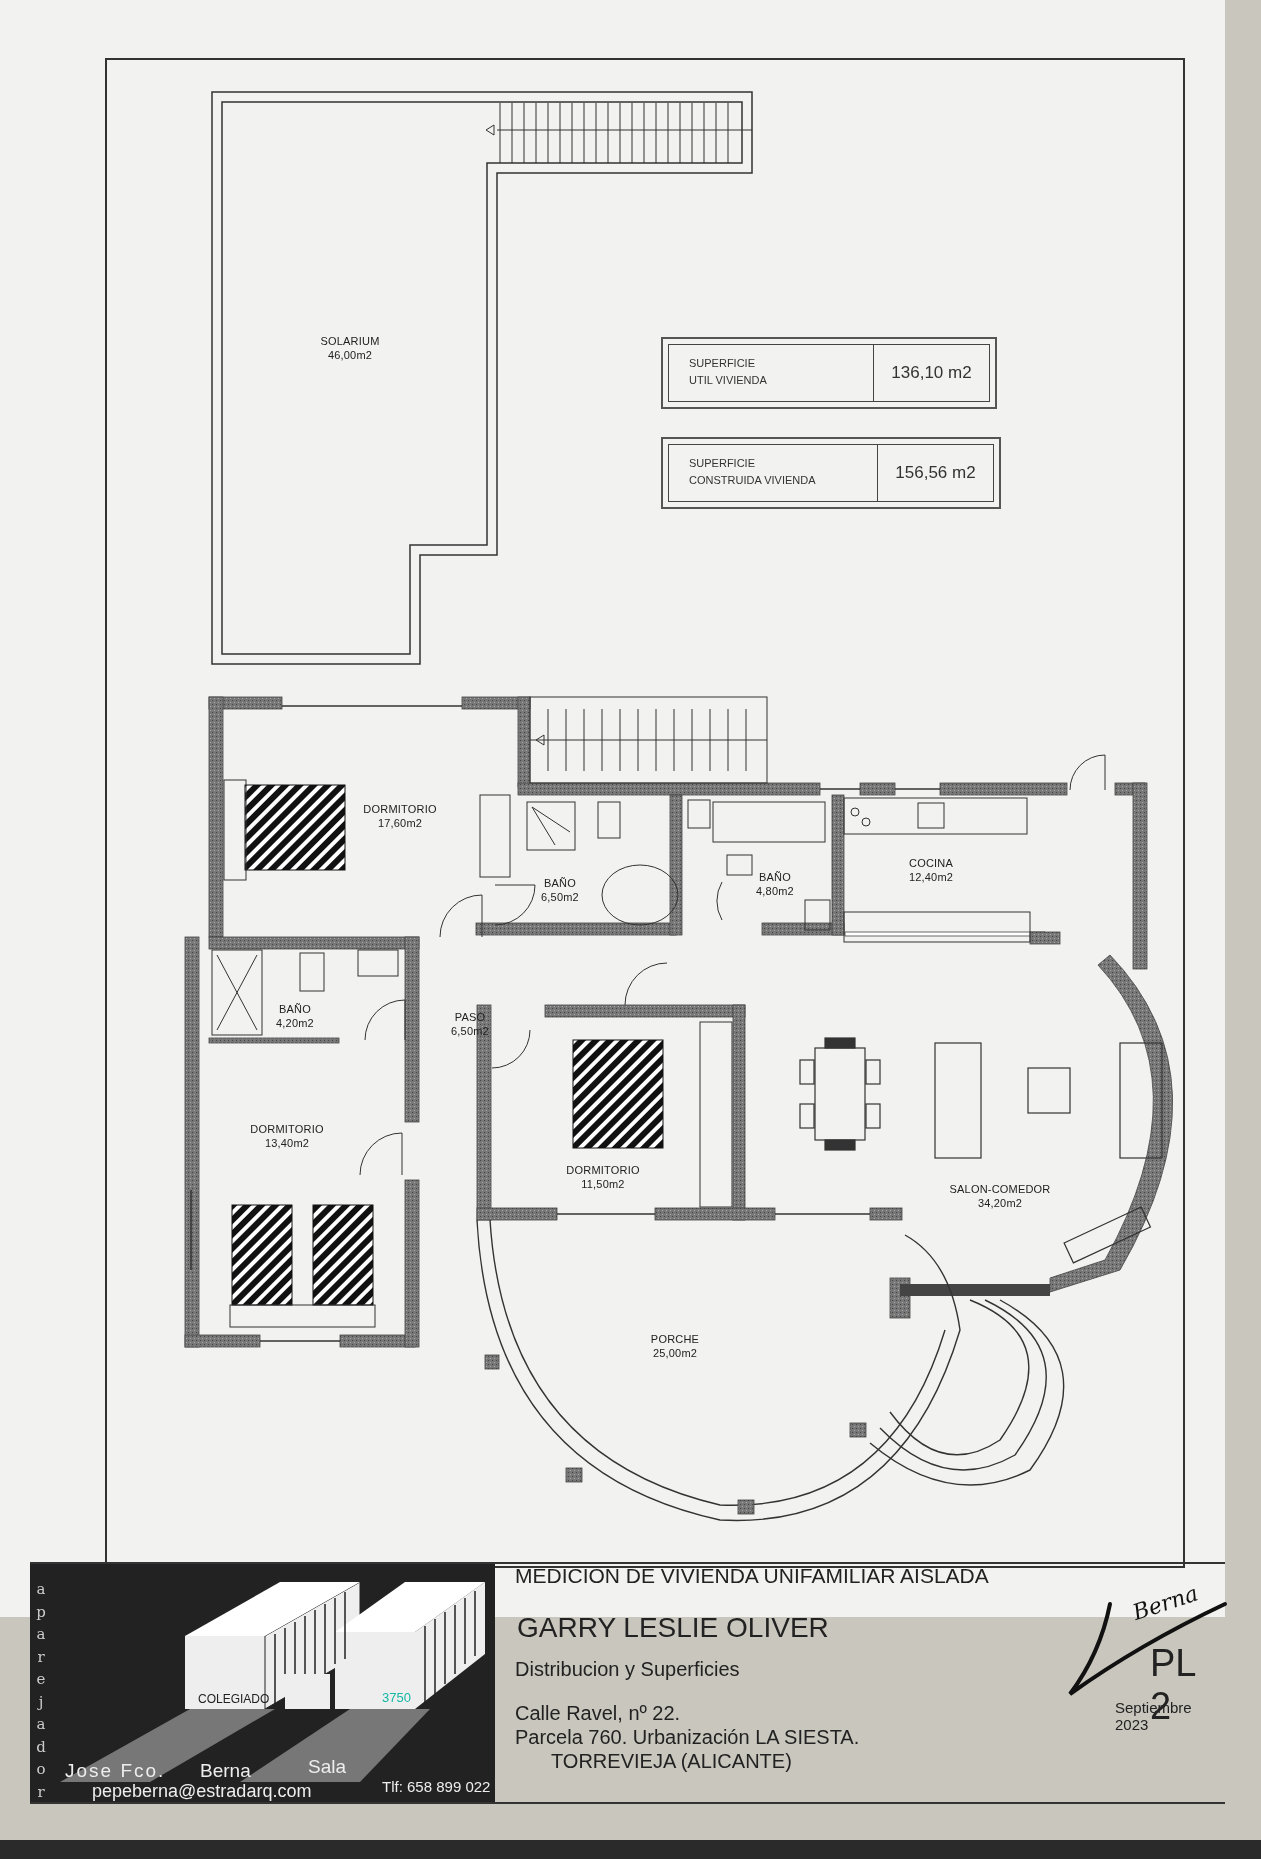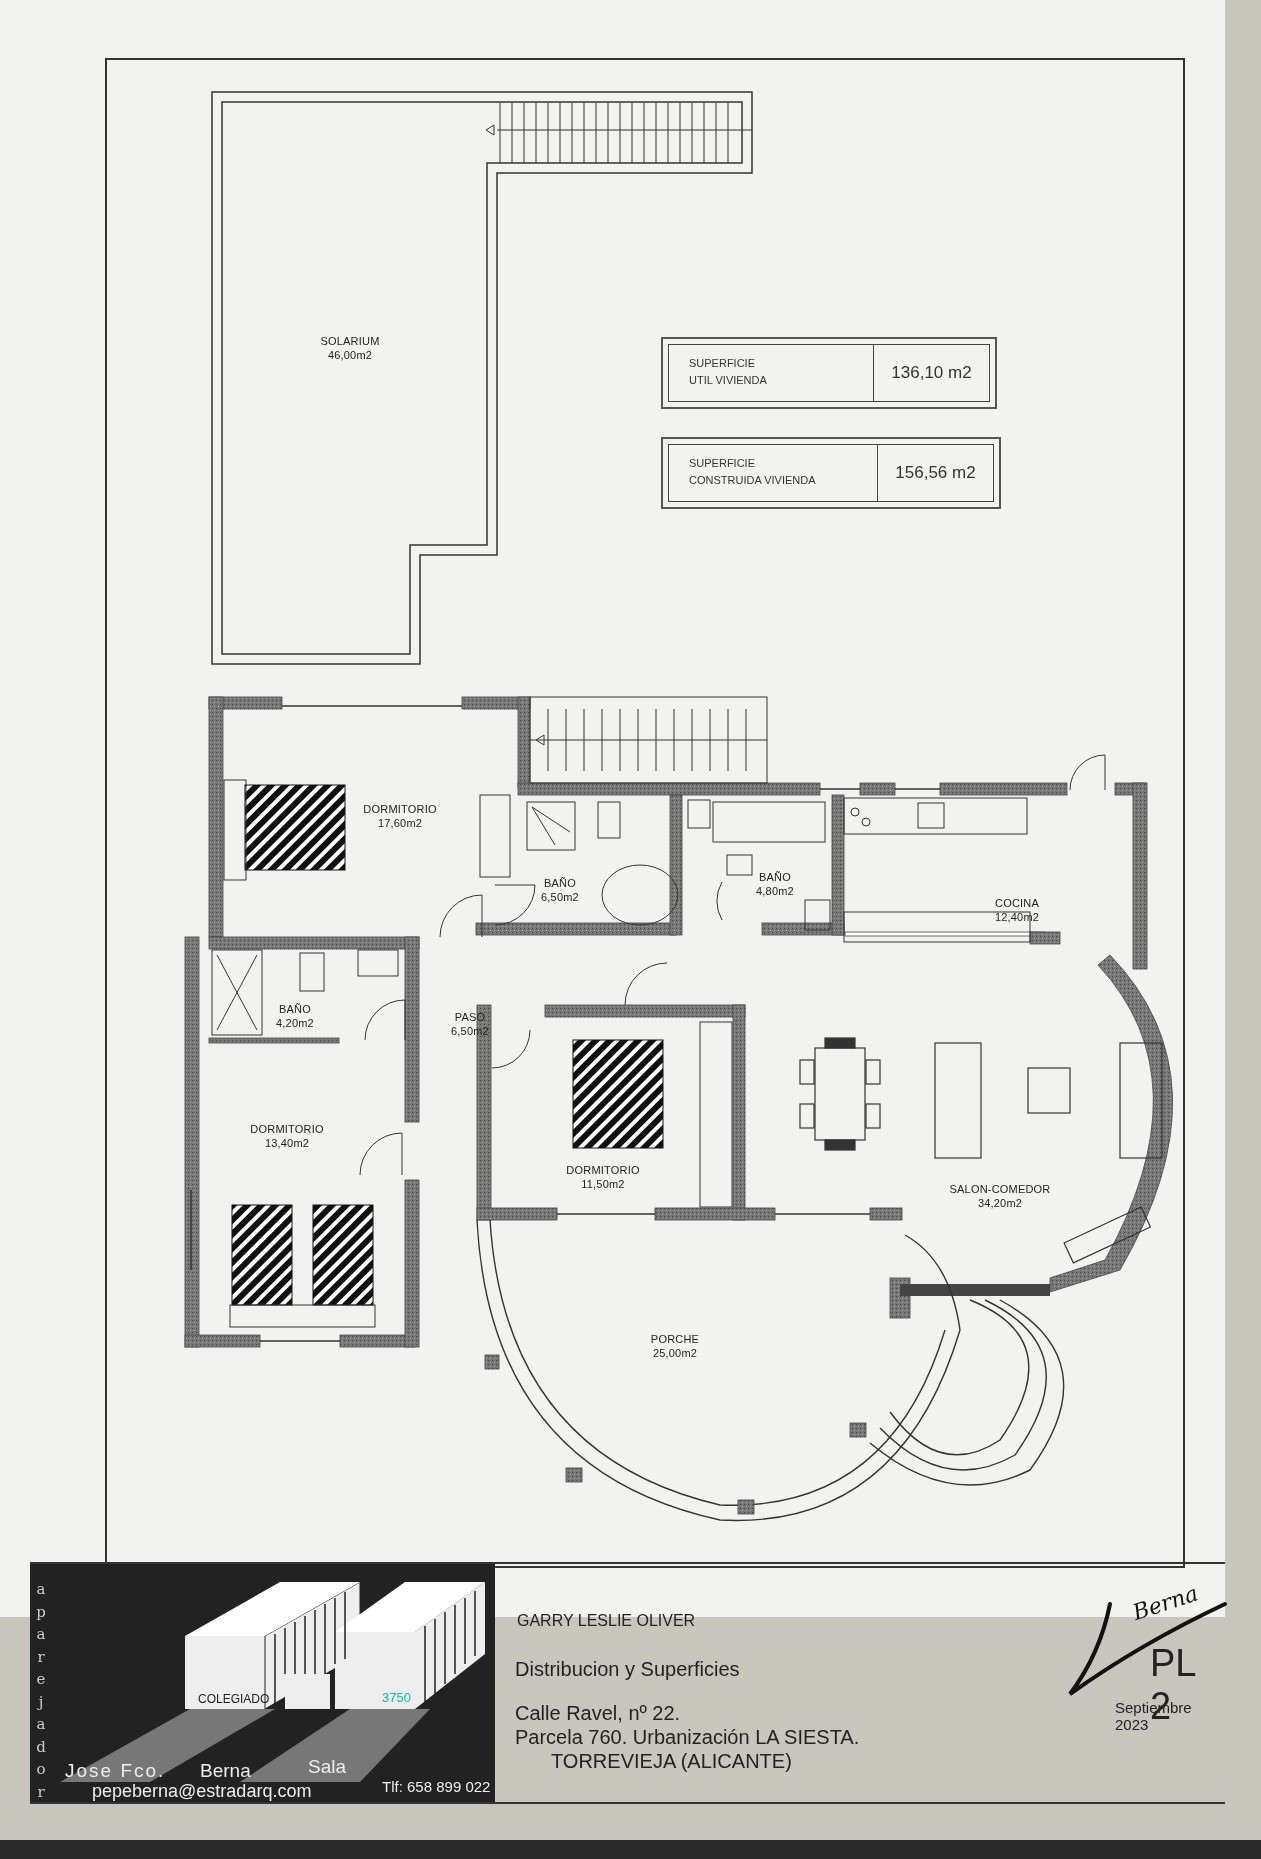--- a/index.html
+++ b/index.html
@@ -247,21 +247,21 @@
     <div>17,60m2</div>
   </div>
   <div class="room-label" style="left:530px;top:876px;width:60px;">
     <div>BAÑO</div>
     <div>6,50m2</div>
   </div>
   <div class="room-label" style="left:745px;top:870px;width:60px;">
     <div>BAÑO</div>
     <div>4,80m2</div>
   </div>
-  <div class="room-label" style="left:972px;top:856px;width:90px;margin-top:40px;">
+  <div class="room-label" style="left:886px;top:856px;width:90px;">
     <div>COCINA</div>
     <div>12,40m2</div>
   </div>
   <div class="room-label" style="left:440px;top:966px;width:60px;margin-top:44px;">
     <div>PASO</div>
     <div>6,50m2</div>
   </div>
   <div class="room-label" style="left:265px;top:1002px;width:60px;">
     <div>BAÑO</div>
     <div>4,20m2</div>
@@ -345,21 +345,22 @@
       </svg>
       <div class="logo-text" style="left:168px;top:128px;font-size:12px;color:#222;">COLEGIADO</div>
       <div class="logo-text" style="left:352px;top:126px;font-size:13px;color:#14b8a6;">3750</div>
       <div class="logo-text" style="left:35px;top:196px;letter-spacing:2px;">Jose Fco.</div>
       <div class="logo-text" style="left:170px;top:196px;">Berna</div>
       <div class="logo-text" style="left:278px;top:192px;">Sala</div>
       <div class="logo-text" style="left:62px;top:217px;font-size:18px;">pepeberna@estradarq.com</div>
       <div class="logo-text" style="left:352px;top:214px;font-size:15px;">Tlf: 658 899 022</div>
     </div>
 
-    <div class="tb-text" style="left:487px;top:48px;font-size:16px;">GARRY LESLIE OLIVER</div>
+    <div class="tb-text" style="left:485px;top:0px;font-size:21px;">MEDICION DE VIVIENDA UNIFAMILIAR AISLADA</div>
+    <div class="tb-text" style="left:487px;top:48px;font-size:28px;">GARRY LESLIE OLIVER</div>
     <div class="tb-text" style="left:485px;top:94px;font-size:20px;">Distribucion y Superficies</div>
     <div class="tb-text" style="left:485px;top:138px;font-size:20px;">Calle Ravel, nº 22.</div>
     <div class="tb-text" style="left:485px;top:162px;font-size:20px;">Parcela 760. Urbanización LA SIESTA.</div>
     <div class="tb-text" style="left:485px;top:186px;font-size:20px;margin-left:36px;">TORREVIEJA (ALICANTE)</div>
 
     <svg width="170" height="140" style="position:absolute;left:1030px;top:10px;">
       <path d="M50 30 Q40 80 10 120 Q80 70 165 30" fill="none" stroke="#111" stroke-width="4" stroke-linecap="round"></path>
       <text x="72" y="38" font-family="DejaVu Serif, serif" font-size="22" font-style="italic" fill="#111" transform="rotate(-18 100 30)">Berna</text>
     </svg>
     <div class="tb-text" style="left:1120px;top:78px;font-size:38px;">PL 2</div>

